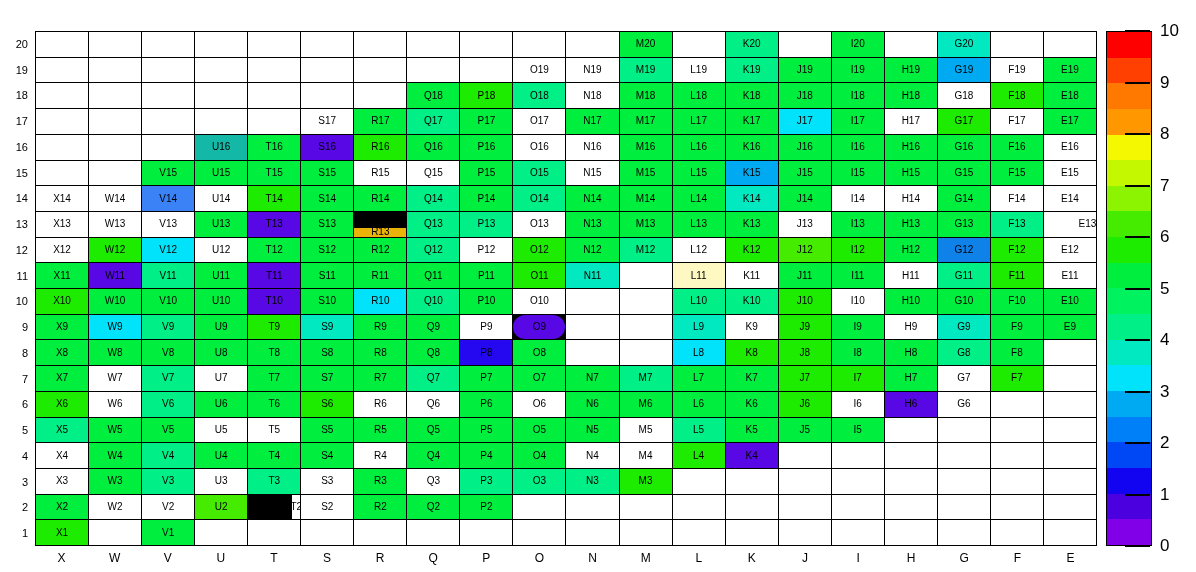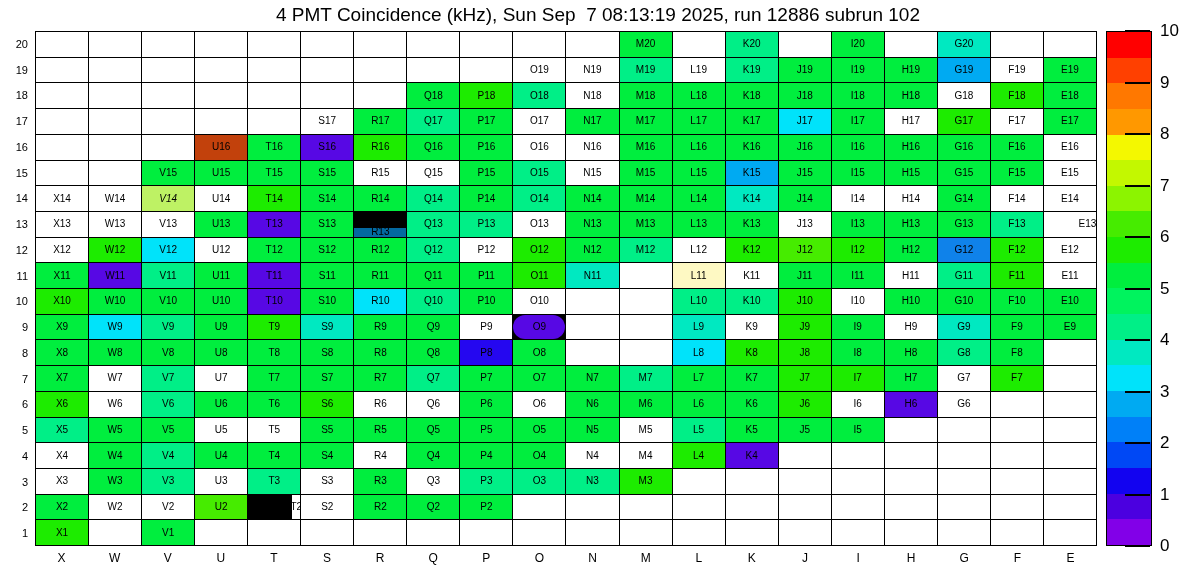--- a/index.html
+++ b/index.html
@@ -19,21 +19,20 @@
             border:1px solid #000;display:flex;flex-direction:column-reverse;}
   .cb-band{flex:1 1 auto;}
   .cb-tick{position:absolute;width:25px;height:2px;background:#000;left:1125px;}
   .cb-ticklab{position:absolute;left:1160px;font-size:17px;height:18px;
               display:flex;align-items:center;}
 </style>
 </head>
 <body>
 
 <div id="canvas">
-  <div id="title">4 PMT Coincidence (kHz), Sun Sep  7 08:13:19 2025, run 12886 subrun 102</div>
   <div id="grid">
       <div class="cell"></div>
       <div class="cell"></div>
       <div class="cell"></div>
       <div class="cell"></div>
       <div class="cell"></div>
       <div class="cell"></div>
       <div class="cell"></div>
       <div class="cell"></div>
       <div class="cell"></div>
@@ -104,21 +103,21 @@
       <div class="cell" style="background: rgb(0, 238, 62);">K17</div>
       <div class="cell" style="background: rgb(0, 227, 250);">J17</div>
       <div class="cell" style="background: rgb(0, 238, 62);">I17</div>
       <div class="cell" style="background: rgb(255, 255, 255);">H17</div>
       <div class="cell" style="background: rgb(29, 236, 0);">G17</div>
       <div class="cell" style="background: rgb(255, 255, 255);">F17</div>
       <div class="cell" style="background: rgb(0, 238, 62);">E17</div>
       <div class="cell"></div>
       <div class="cell"></div>
       <div class="cell"></div>
-      <div class="cell" style="background: #c2410c;">U16</div>
+      <div class="cell" style="background: #14b8a6;">U16</div>
       <div class="cell" style="background: rgb(0, 238, 62);">T16</div>
       <div class="cell" style="background: rgb(87, 8, 228);">S16</div>
       <div class="cell" style="background: rgb(29, 236, 0);">R16</div>
       <div class="cell" style="background: rgb(0, 238, 62);">Q16</div>
       <div class="cell" style="background: rgb(0, 238, 62);">P16</div>
       <div class="cell" style="background: rgb(255, 255, 255);">O16</div>
       <div class="cell" style="background: rgb(255, 255, 255);">N16</div>
       <div class="cell" style="background: rgb(0, 238, 62);">M16</div>
       <div class="cell" style="background: rgb(0, 238, 62);">L16</div>
       <div class="cell" style="background: rgb(0, 238, 62);">K16</div>
@@ -143,21 +142,21 @@
       <div class="cell" style="background: rgb(0, 238, 62);">L15</div>
       <div class="cell" style="background: rgb(0, 170, 242);">K15</div>
       <div class="cell" style="background: rgb(0, 238, 62);">J15</div>
       <div class="cell" style="background: rgb(0, 238, 62);">I15</div>
       <div class="cell" style="background: rgb(0, 238, 62);">H15</div>
       <div class="cell" style="background: rgb(0, 238, 62);">G15</div>
       <div class="cell" style="background: rgb(0, 238, 62);">F15</div>
       <div class="cell" style="background: rgb(255, 255, 255);">E15</div>
       <div class="cell" style="background: rgb(255, 255, 255);">X14</div>
       <div class="cell" style="background: rgb(255, 255, 255);">W14</div>
-      <div class="cell" style="background: #bef264; font-style: italic;">V14</div>
+      <div class="cell" style="background: #3b82f6;">V14</div>
       <div class="cell" style="background: rgb(255, 255, 255);">U14</div>
       <div class="cell" style="background: rgb(29, 236, 0);">T14</div>
       <div class="cell" style="background: rgb(0, 238, 62);">S14</div>
       <div class="cell" style="background: rgb(0, 238, 62);">R14</div>
       <div class="cell" style="background: rgb(0, 239, 135);">Q14</div>
       <div class="cell" style="background: rgb(0, 238, 62);">P14</div>
       <div class="cell" style="background: rgb(0, 239, 135);">O14</div>
       <div class="cell" style="background: rgb(0, 238, 62);">N14</div>
       <div class="cell" style="background: rgb(0, 238, 62);">M14</div>
       <div class="cell" style="background: rgb(0, 238, 62);">L14</div>
@@ -167,21 +166,21 @@
       <div class="cell" style="background: rgb(255, 255, 255);">H14</div>
       <div class="cell" style="background: rgb(0, 238, 62);">G14</div>
       <div class="cell" style="background: rgb(255, 255, 255);">F14</div>
       <div class="cell" style="background: rgb(255, 255, 255);">E14</div>
       <div class="cell" style="background: rgb(255, 255, 255);">X13</div>
       <div class="cell" style="background: rgb(255, 255, 255);">W13</div>
       <div class="cell" style="background: rgb(255, 255, 255);">V13</div>
       <div class="cell" style="background: rgb(0, 238, 62);">U13</div>
       <div class="cell" style="background: rgb(87, 8, 228);">T13</div>
       <div class="cell" style="background: rgb(0, 238, 62);">S13</div>
-      <div class="cell" style="background: #0369a1; margin-top: 16px;">R13</div>
+      <div class="cell" style="background: #eab308; margin-top: 16px;">R13</div>
       <div class="cell" style="background: rgb(0, 239, 135);">Q13</div>
       <div class="cell" style="background: rgb(0, 239, 135);">P13</div>
       <div class="cell" style="background: rgb(255, 255, 255);">O13</div>
       <div class="cell" style="background: rgb(0, 238, 62);">N13</div>
       <div class="cell" style="background: rgb(0, 238, 62);">M13</div>
       <div class="cell" style="background: rgb(0, 238, 62);">L13</div>
       <div class="cell" style="background: rgb(0, 238, 62);">K13</div>
       <div class="cell" style="background: rgb(255, 255, 255);">J13</div>
       <div class="cell" style="background: rgb(0, 238, 62);">I13</div>
       <div class="cell" style="background: rgb(0, 238, 62);">H13</div>

